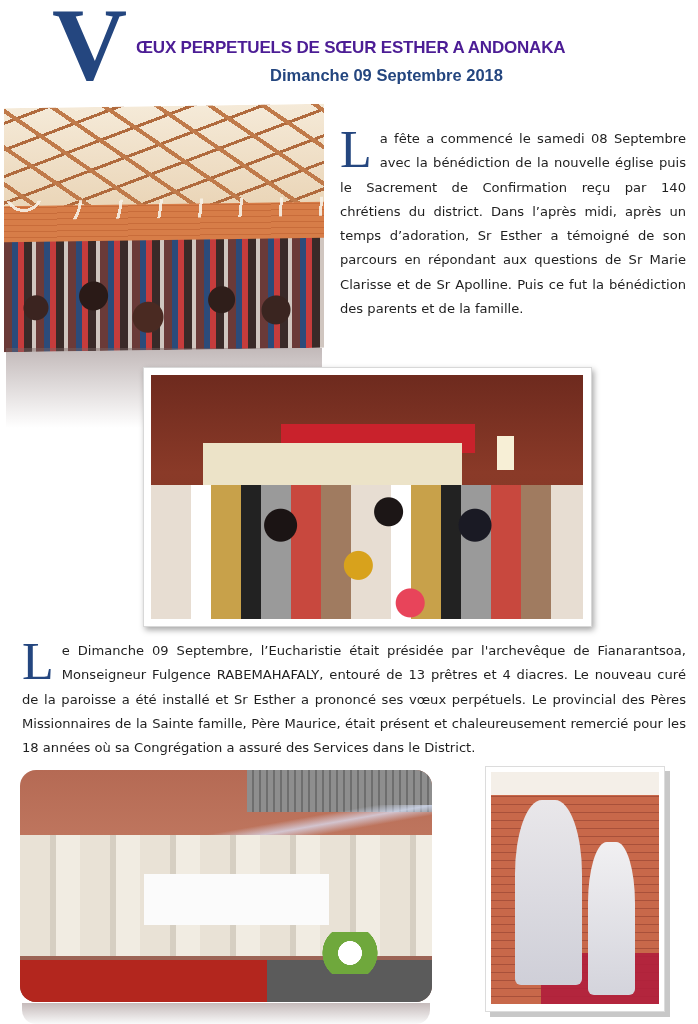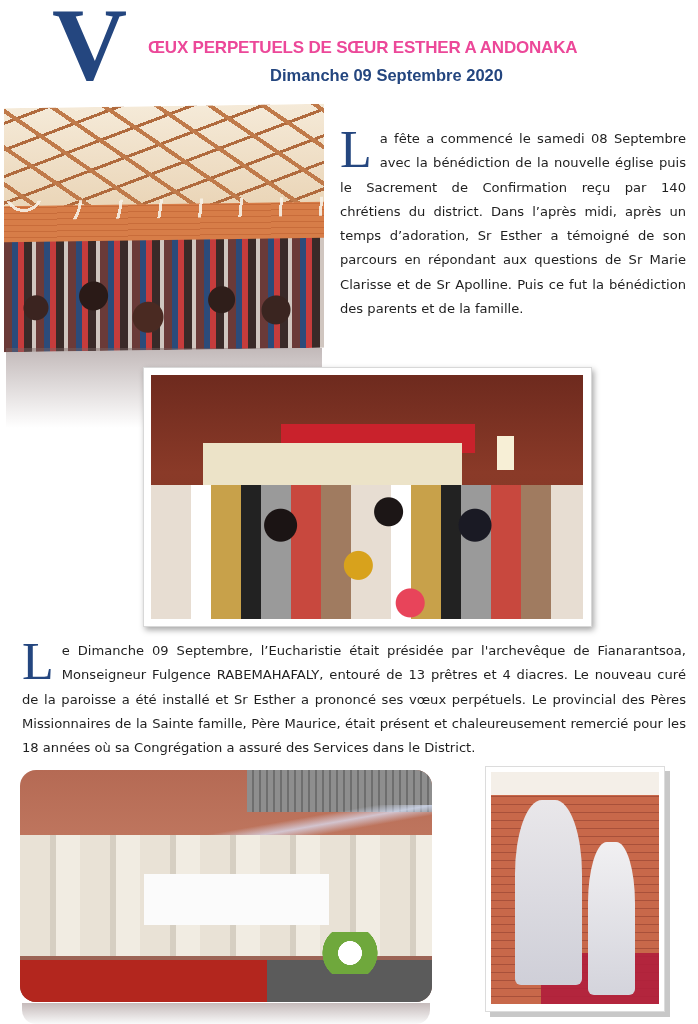--- a/index.html
+++ b/index.html
@@ -5,23 +5,23 @@
   * { box-sizing: border-box; margin: 0; padding: 0; }
   html, body { width: 698px; height: 1024px; background: #ffffff; overflow: hidden; }
   body { position: relative; font-family: "DejaVu Sans", "Liberation Sans", sans-serif; color: #1a1a1a; }
 
   .title-dropcap {
     position: absolute; left: 52px; top: 0px;
     font-family: "Liberation Serif", "DejaVu Serif", serif;
     font-size: 104px; line-height: 88px; font-weight: bold; color: #24467f;
   }
   .title-line {
-    position: absolute; left: 148px; top: 38px;
+    position: absolute; left: 136px; top: 38px;
     font-family: "Liberation Sans", sans-serif;
-    font-size: 17px; font-weight: bold; color: #ec4899; letter-spacing: -0.2px;
+    font-size: 17px; font-weight: bold; color: #4c1d95; letter-spacing: -0.2px;
   }
   .subtitle-line {
     position: absolute; left: 270px; top: 66px;
     font-family: "Liberation Sans", sans-serif;
     font-size: 16.5px; font-weight: bold; color: #24467f;
   }
 
   .photo { position: absolute; overflow: hidden; }
 
   
@@ -96,21 +96,21 @@
   .p4-drape { position:absolute; left:0; top:0; width:100%; height:10%; background:#f4efe8; }
   .p4-sister1 { position:absolute; left:14%; top:12%; width:40%; height:80%; border-radius:40% 40% 6px 6px; background: linear-gradient(180deg, #e9e7ea, #cfcfd8); }
   .p4-sister2 { position:absolute; left:58%; top:30%; width:28%; height:66%; border-radius:40% 40% 6px 6px; background: linear-gradient(180deg, #f1f0f2, #d4d4dc); }
   .p4-carpet { position:absolute; left:30%; bottom:0; width:70%; height:22%; background:#b01e3c; opacity:.9; }
 </style>
 </head>
 <body>
 
 <div class="title-dropcap">V</div>
 <div class="title-line">ŒUX PERPETUELS DE SŒUR ESTHER A ANDONAKA</div>
-<div class="subtitle-line">Dimanche 09 Septembre 2020</div>
+<div class="subtitle-line">Dimanche 09 Septembre 2018</div>
 
 <div class="photo photo1">
   <div class="p1-roof"></div>
   <div class="p1-wall"></div>
   <div class="p1-drape"></div>
   <div class="p1-crowd"></div>
 </div>
 <div class="reflect1"></div>
 
 <div class="para para1">

